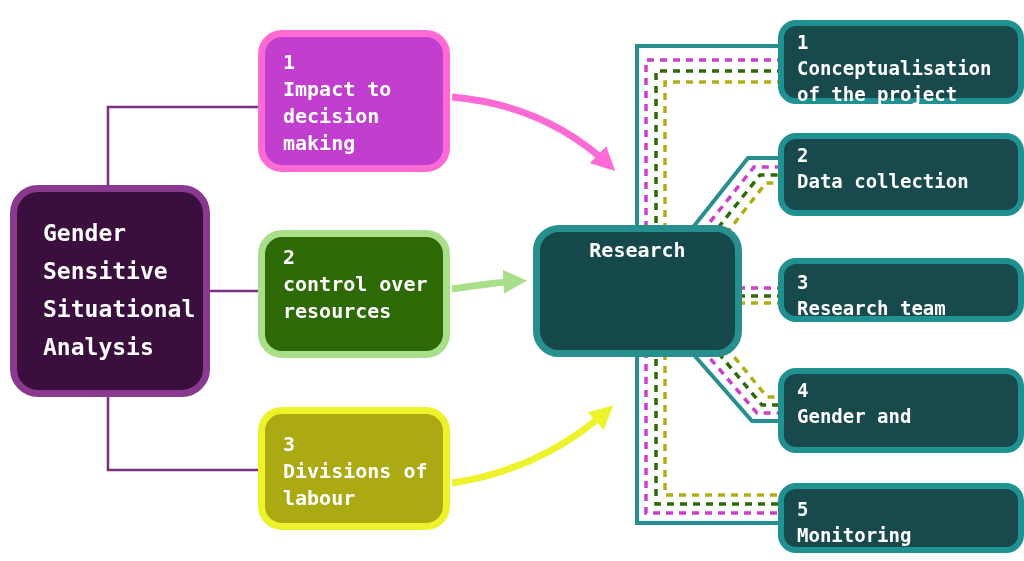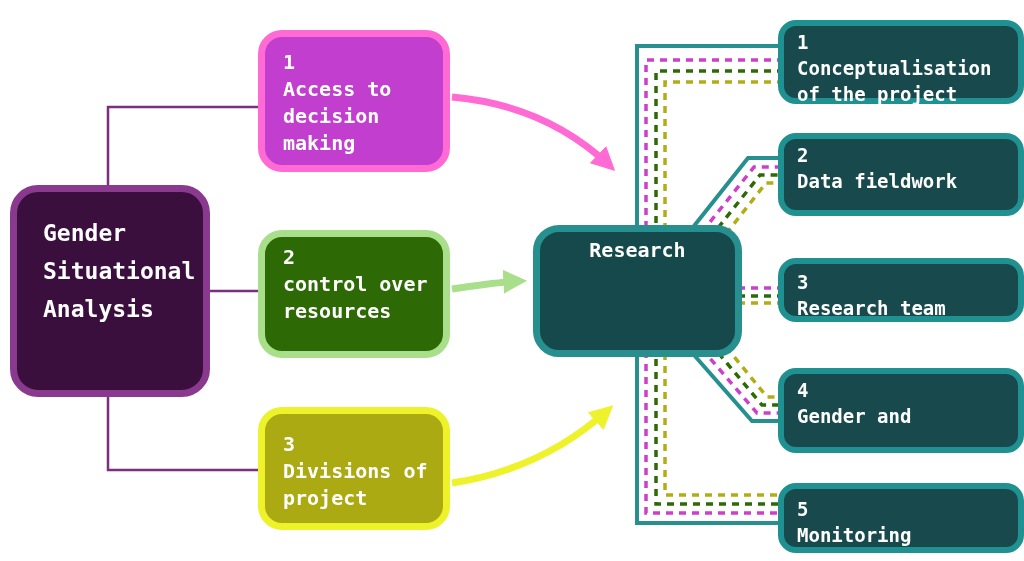--- a/index.html
+++ b/index.html
@@ -93,56 +93,57 @@
 
     <g fill="none" stroke-width="7">
       <path d="M 452 97 C 520 103, 572 130, 610 166" marker-end="url(#ah-pink)" stroke="#ff6ad4"></path>
       <path d="M 452 289 C 478 285, 498 282, 520 281" marker-end="url(#ah-green)" stroke="#a9df8a"></path>
       <path d="M 452 483 C 518 473, 568 446, 608 410" marker-end="url(#ah-yellow)" stroke="#eef22a"></path>
     </g>
   </svg>
 
   <div class="box main-box">
     <div>Gender</div>
+    <div>Sensitive</div>
     <div>Situational</div>
     <div>Analysis</div>
   </div>
 
   <div class="box factor factor-1">
     <div>1</div>
-    <div>Access to</div>
+    <div>Impact to</div>
     <div>decision</div>
     <div>making</div>
   </div>
 
   <div class="box factor factor-2">
     <div>2</div>
     <div>control over</div>
     <div>resources</div>
   </div>
 
   <div class="box factor factor-3">
     <div>3</div>
     <div>Divisions of</div>
-    <div>project</div>
+    <div>labour</div>
   </div>
 
   <div class="box hub">
     <div>Research</div>
   </div>
 
   <div class="box stage stage-1">
     <div>1</div>
     <div>Conceptualisation</div>
     <div>of the project</div>
   </div>
 
   <div class="box stage stage-2">
     <div>2</div>
-    <div>Data fieldwork</div>
+    <div>Data collection</div>
   </div>
 
   <div class="box stage stage-3">
     <div>3</div>
     <div>Research team</div>
   </div>
 
   <div class="box stage stage-4">
     <div>4</div>
     <div>Gender and</div>

